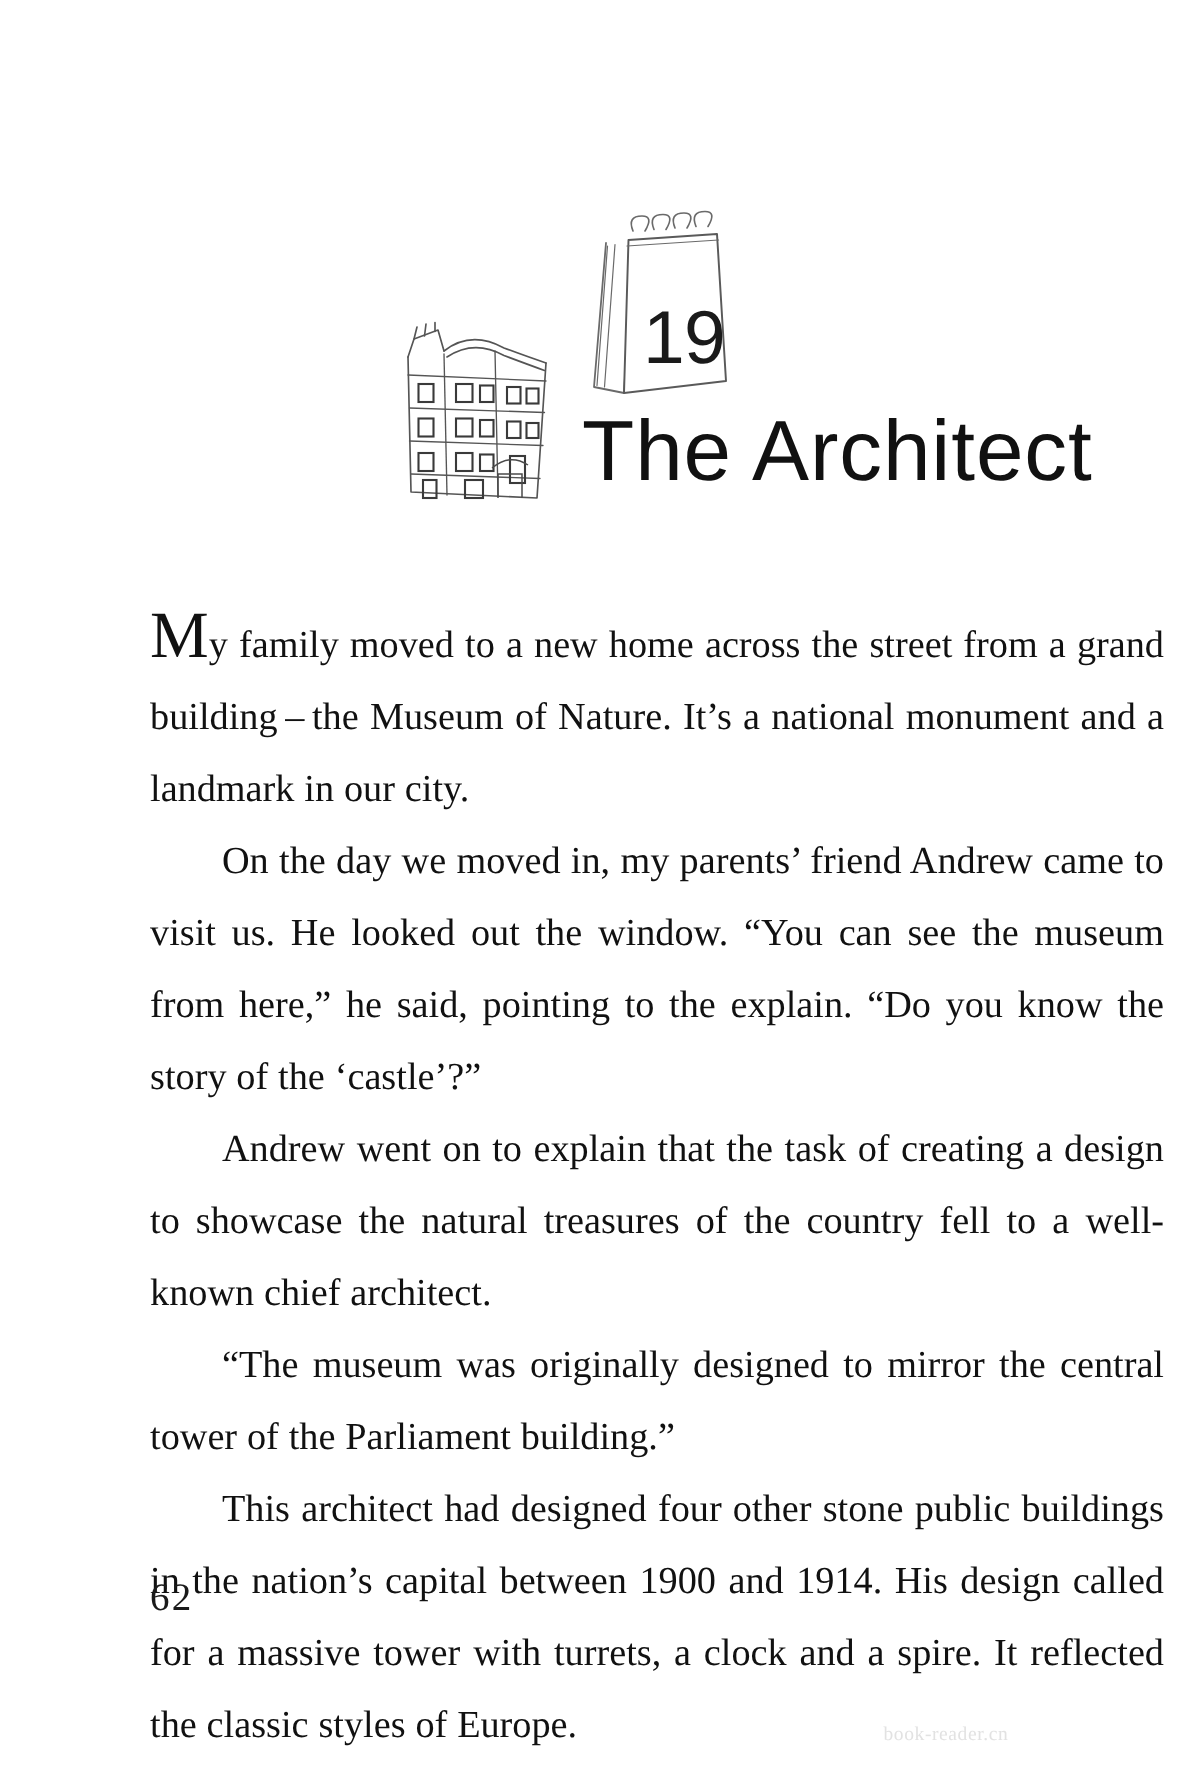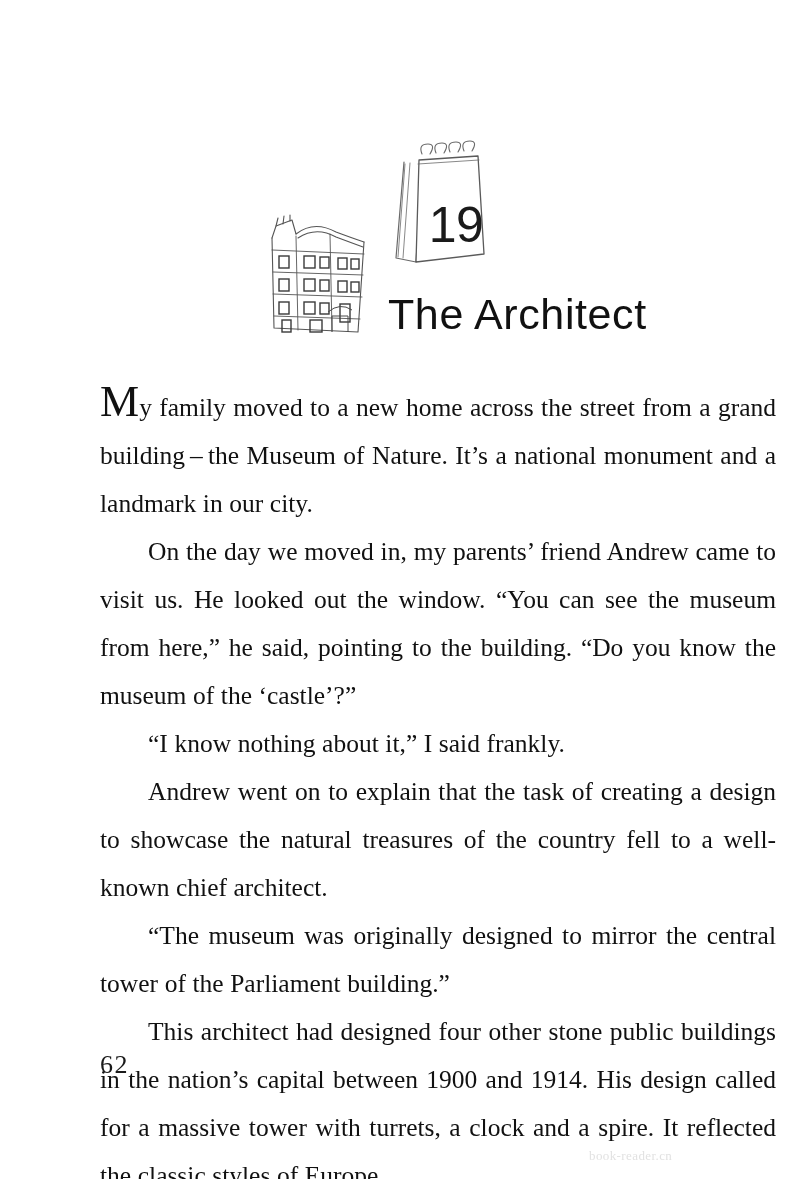--- a/index.html
+++ b/index.html
@@ -55,23 +55,23 @@
     box-sizing: border-box;
     font-family: "Liberation Sans", "DejaVu Sans", sans-serif;
     font-size: 50px;
     color: #1a1a1a;
     letter-spacing: -0.5px;
   }
 
   .chapter-title {
     position: absolute;
     left: 388px;
-    top: 160px;
+    top: 138px;
     font-family: "Liberation Sans", "DejaVu Sans", sans-serif;
-    font-size: 43px;
+    font-size: 57px;
     font-weight: 400;
     color: #111111;
     letter-spacing: 0.6px;
     white-space: nowrap;
   }
 
   
   .body-text {
     position: absolute;
     left: 100px;
@@ -84,20 +84,21 @@
     font-size: 25.5px;
     line-height: 48px;
     color: #111111;
     text-align: justify;
     text-indent: 48px;
     word-spacing: 0.2px;
   }
 
   .body-text p.first {
     text-indent: 0;
+    margin-top: 22px;
   }
 
   .drop-cap {
     font-size: 44px;
     line-height: 0;
     vertical-align: baseline;
   }
 
   
   .page-number {
@@ -183,22 +184,21 @@
     </svg>
 
     <div class="calendar-number">19</div>
 
     <div class="chapter-title">The Architect</div>
   </div>
 
   <div class="body-text">
     <p class="first"><span class="drop-cap">M</span><span>y family moved to a new home across the street from a grand building – the Museum of Nature. It’s a national monument and a landmark in our city.</span></p>
 
-    <p>On the day we moved in, my parents’ friend Andrew came to visit us. He looked out the window. “You can see the museum from here,” he said, pointing to the building. “Do you know the museum of the ‘castle’?”</p>
-    <p>“I know nothing about it,” I said frankly.</p>
+    <p>On the day we moved in, my parents’ friend Andrew came to visit us. He looked out the window. “You can see the museum from here,” he said, pointing to the explain. “Do you know the story of the ‘castle’?”</p>
     <p>Andrew went on to explain that the task of creating a design to showcase the natural treasures of the country fell to a well-known chief architect.</p>
     <p>“The museum was originally designed to mirror the central tower of the Parliament building.”</p>
     <p>This architect had designed four other stone public buildings in the nation’s capital between 1900 and 1914. His design called for a massive tower with turrets, a clock and a spire. It reflected the classic styles of Europe.</p>
   </div>
 
   <div class="page-number">62</div>
 
   <div class="watermark">book-reader.cn</div>
 
 </div>

